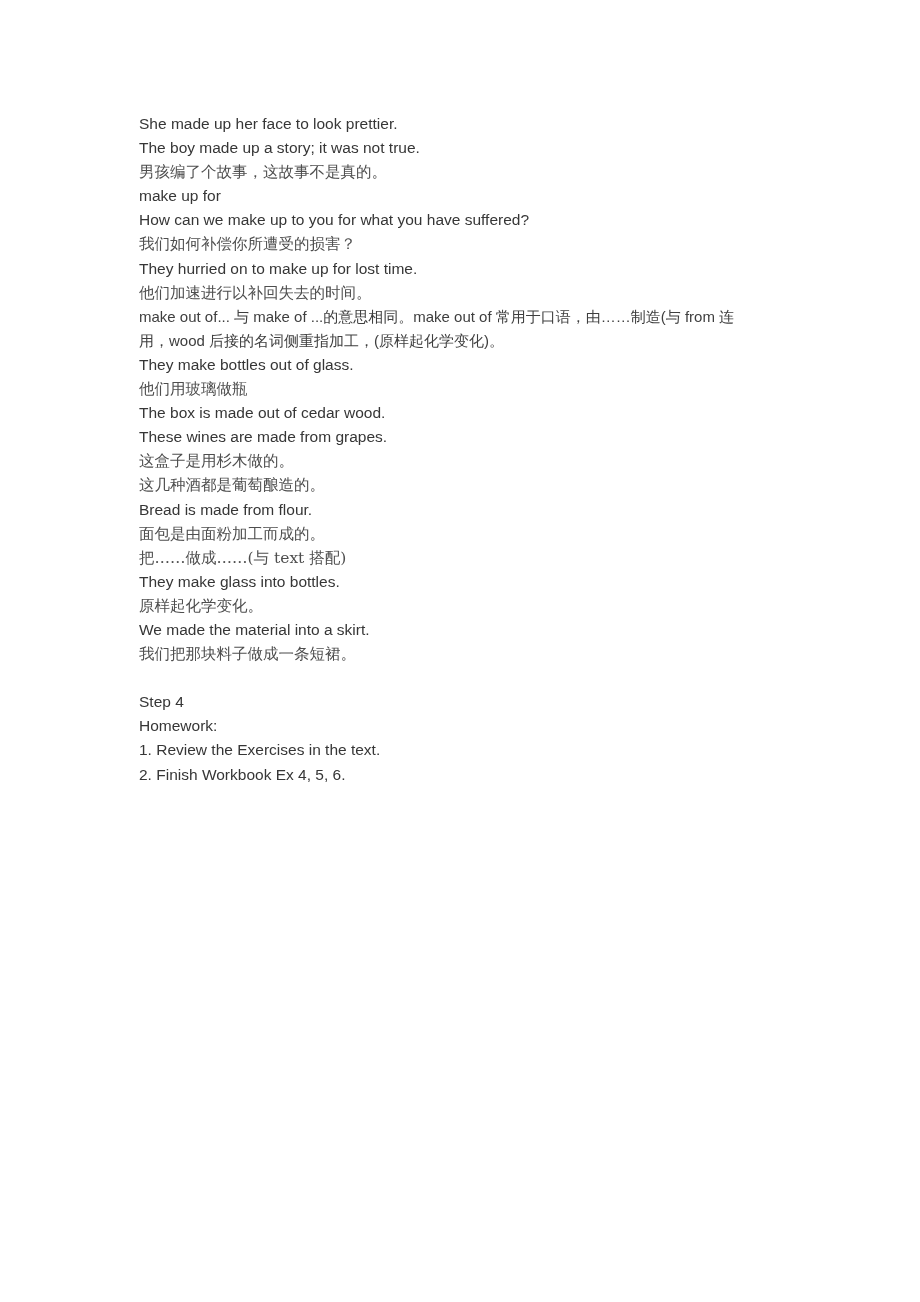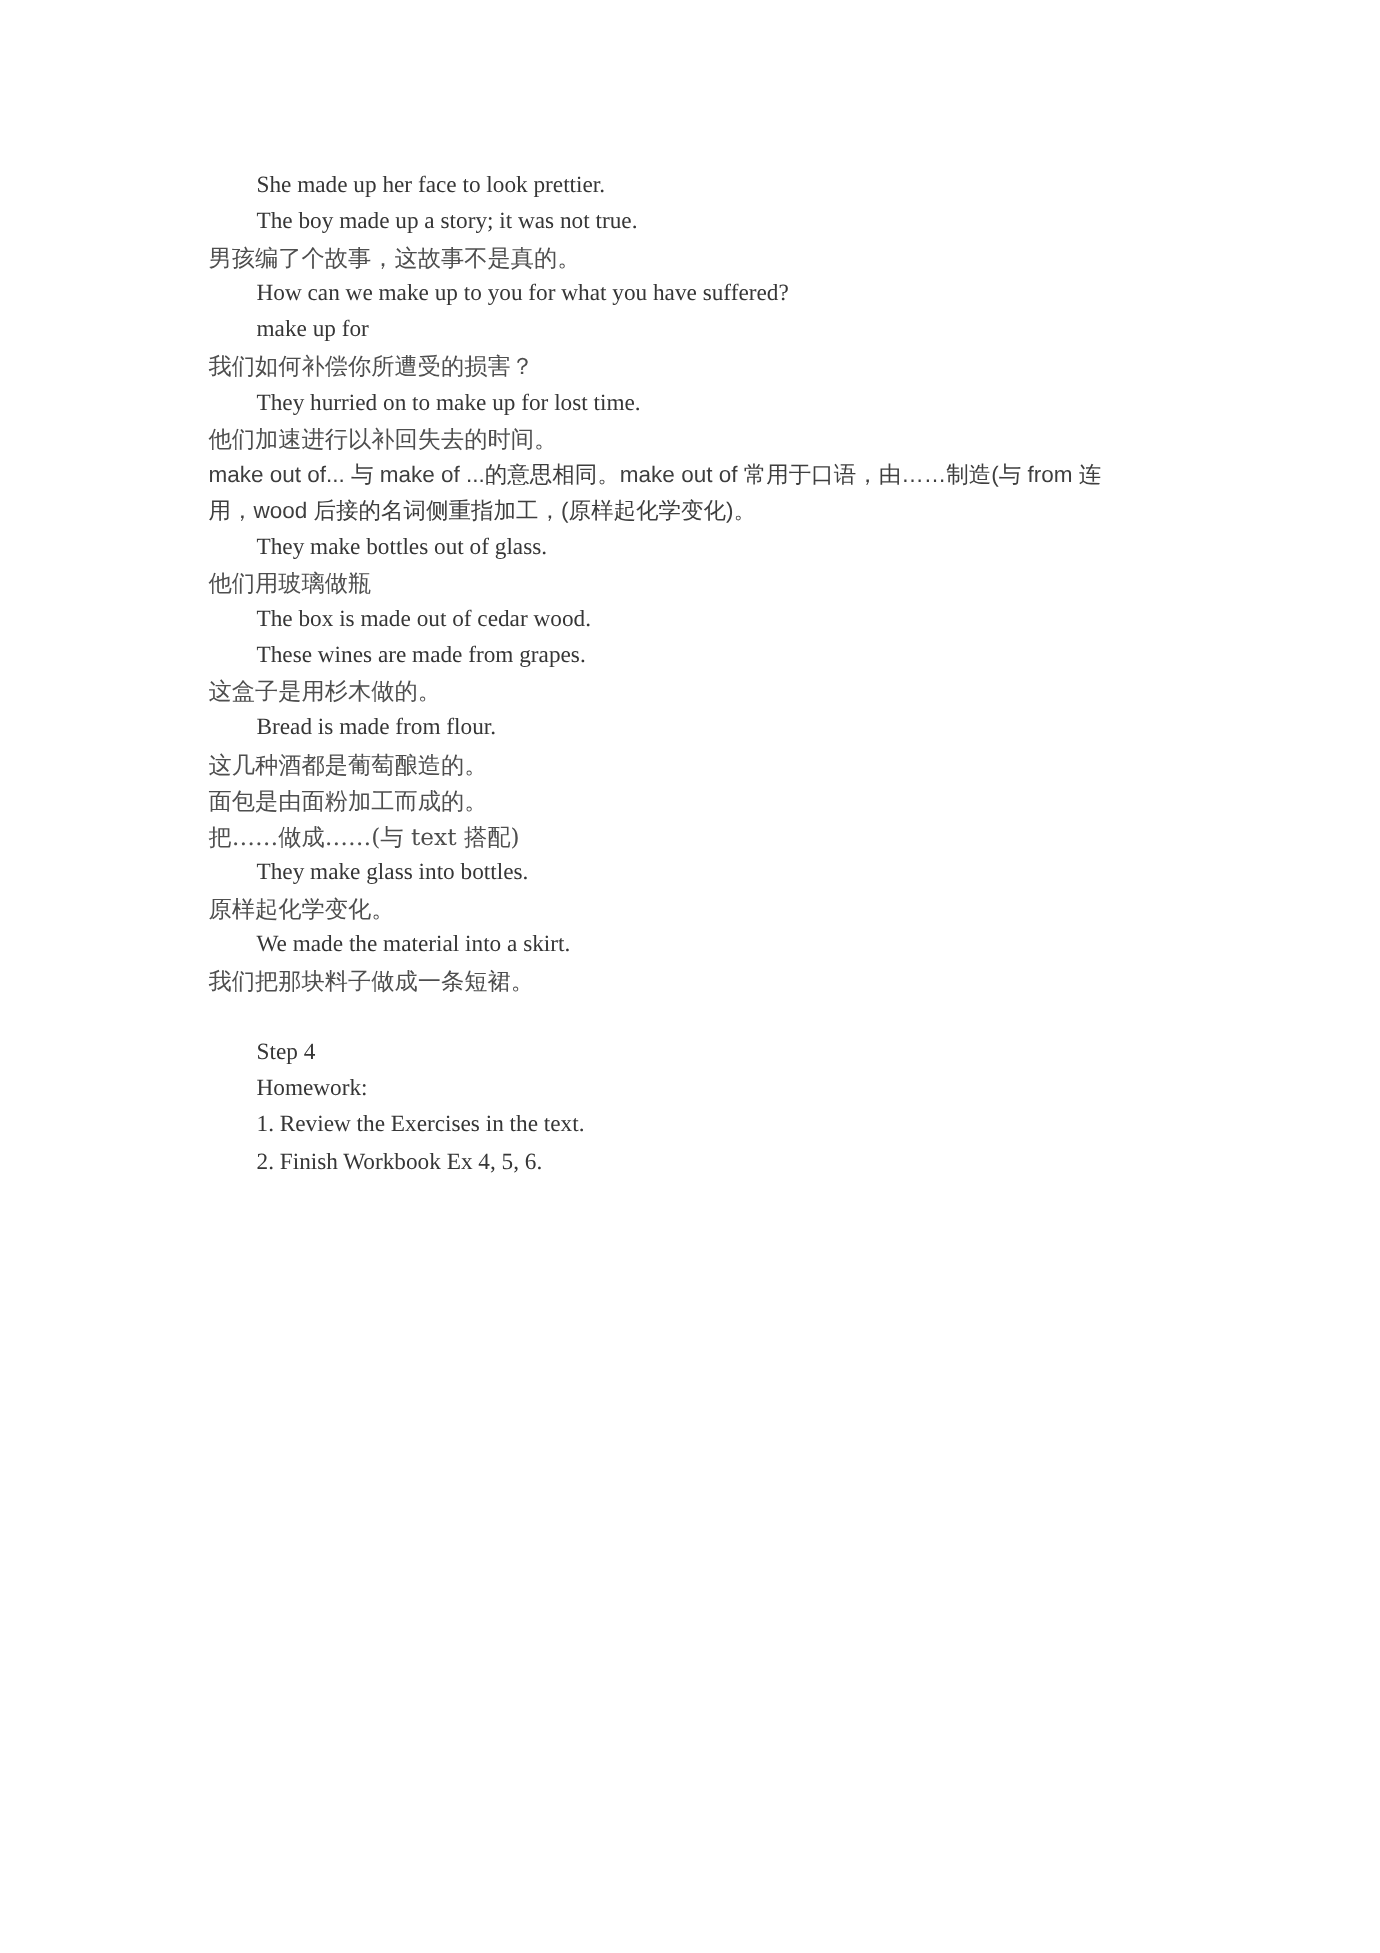--- a/index.html
+++ b/index.html
@@ -18,24 +18,23 @@
     position: absolute;
     left: 139px;
     top: 112px;
     width: 660px;
   }
   .line {
     line-height: 24.1px;
     white-space: nowrap;
   }
   .line.en {
-    font-family: Liberation Serif, serif;
+    font-family: Liberation Sans, sans-serif;
     font-size: 15.5px;
     color: #363636;
-    margin-left: 32px;
   }
   .line.zh {
     font-family: "DejaVu Serif", "Liberation Serif", serif;
     font-size: 15.5px;
     color: #4e4e4e;
   }
   .line.mixed {
     font-family: "Liberation Sans", "DejaVu Sans", sans-serif;
     font-size: 15px;
     color: #3e3e3e;
@@ -45,34 +44,34 @@
   }
 </style>
 </head>
 <body>
 
 <div class="page">
   <div class="content">
     <div class="line en">She made up her face to look prettier.</div>
     <div class="line en">The boy made up a story; it was not true.</div>
     <div class="line zh">男孩编了个故事，这故事不是真的。</div>
+    <div class="line en">make up for</div>
     <div class="line en">How can we make up to you for what you have suffered?</div>
-    <div class="line en">make up for</div>
     <div class="line zh">我们如何补偿你所遭受的损害？</div>
     <div class="line en">They hurried on to make up for lost time.</div>
     <div class="line zh">他们加速进行以补回失去的时间。</div>
     <div class="line mixed">make out of...  与  make of ...的意思相同。make out of  常用于口语，由……制造(与  from  连</div>
     <div class="line mixed">用，wood  后接的名词侧重指加工，(原样起化学变化)。</div>
     <div class="line en">They make bottles out of glass.</div>
     <div class="line zh">他们用玻璃做瓶</div>
     <div class="line en">The box is made out of cedar wood.</div>
     <div class="line en">These wines are made from grapes.</div>
     <div class="line zh">这盒子是用杉木做的。</div>
+    <div class="line zh">这几种酒都是葡萄酿造的。</div>
     <div class="line en">Bread is made from flour.</div>
-    <div class="line zh">这几种酒都是葡萄酿造的。</div>
     <div class="line zh">面包是由面粉加工而成的。</div>
     <div class="line zh">把……做成……(与  text  搭配)</div>
     <div class="line en">They make glass into bottles.</div>
     <div class="line zh">原样起化学变化。</div>
     <div class="line en">We made the material into a skirt.</div>
     <div class="line zh">我们把那块料子做成一条短裙。</div>
     <div class="spacer"></div>
     <div class="line en">Step 4</div>
     <div class="line en">Homework:</div>
     <div class="line en">1. Review the Exercises in the text.</div>

